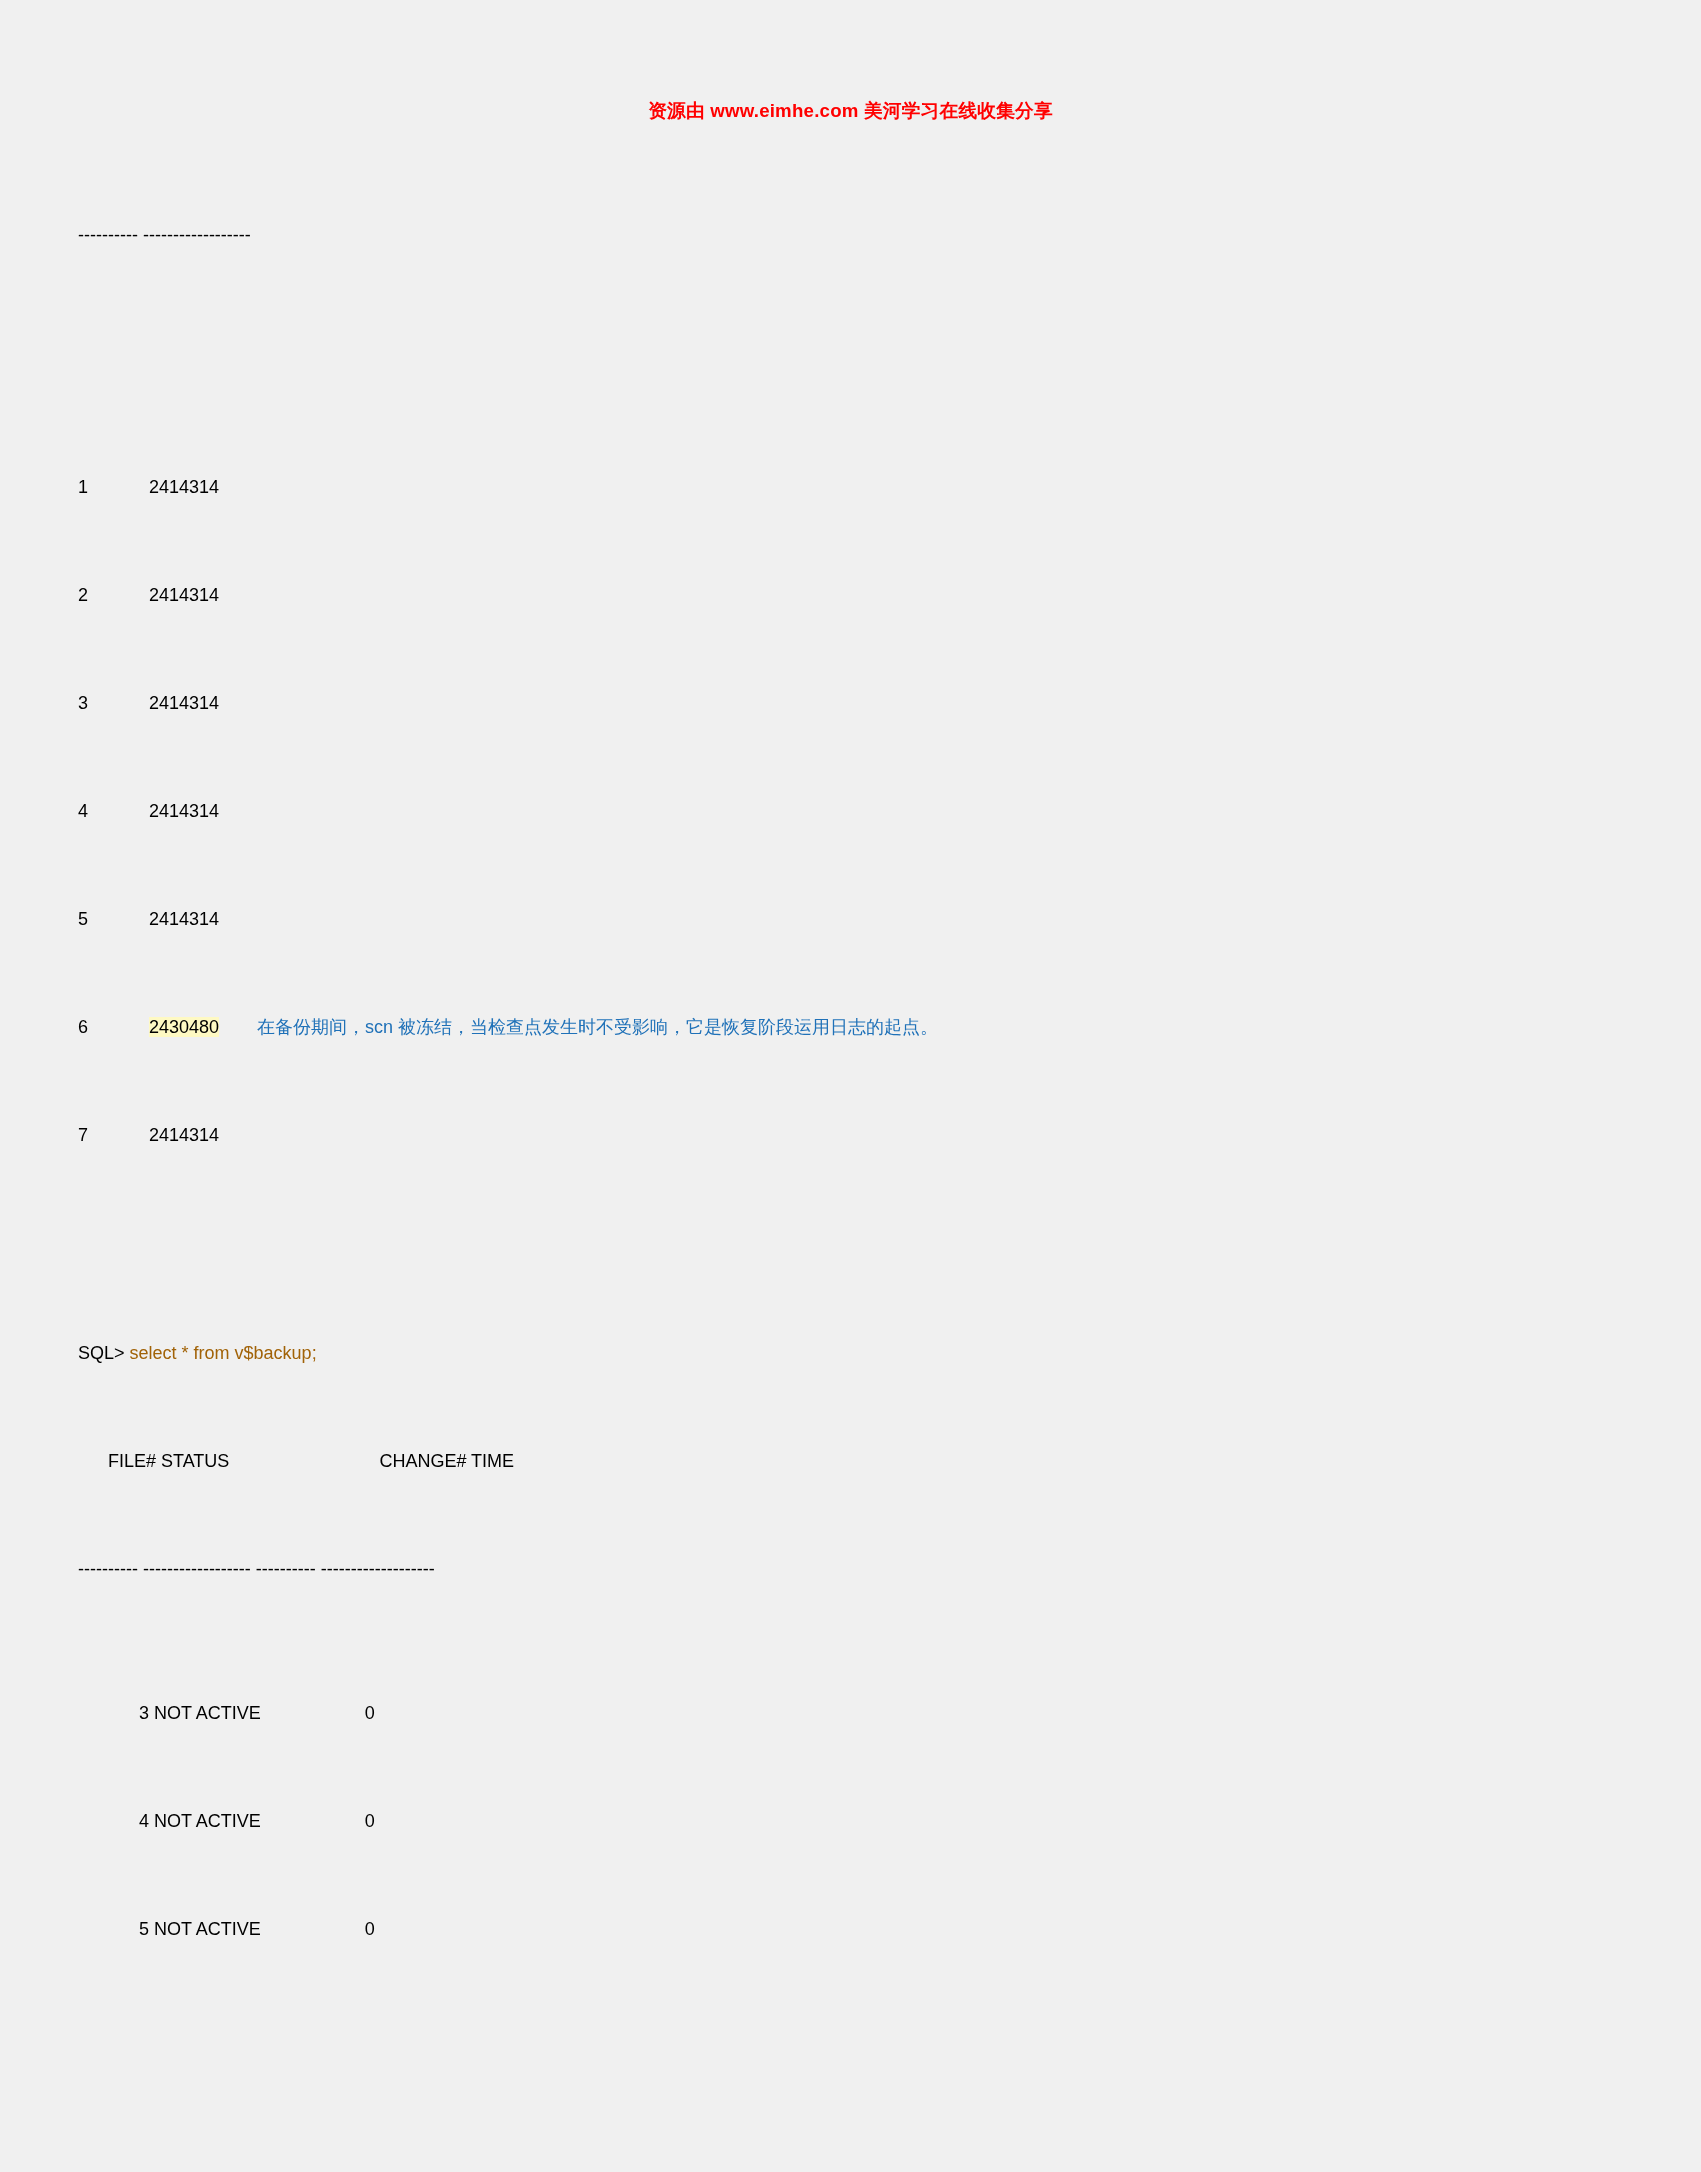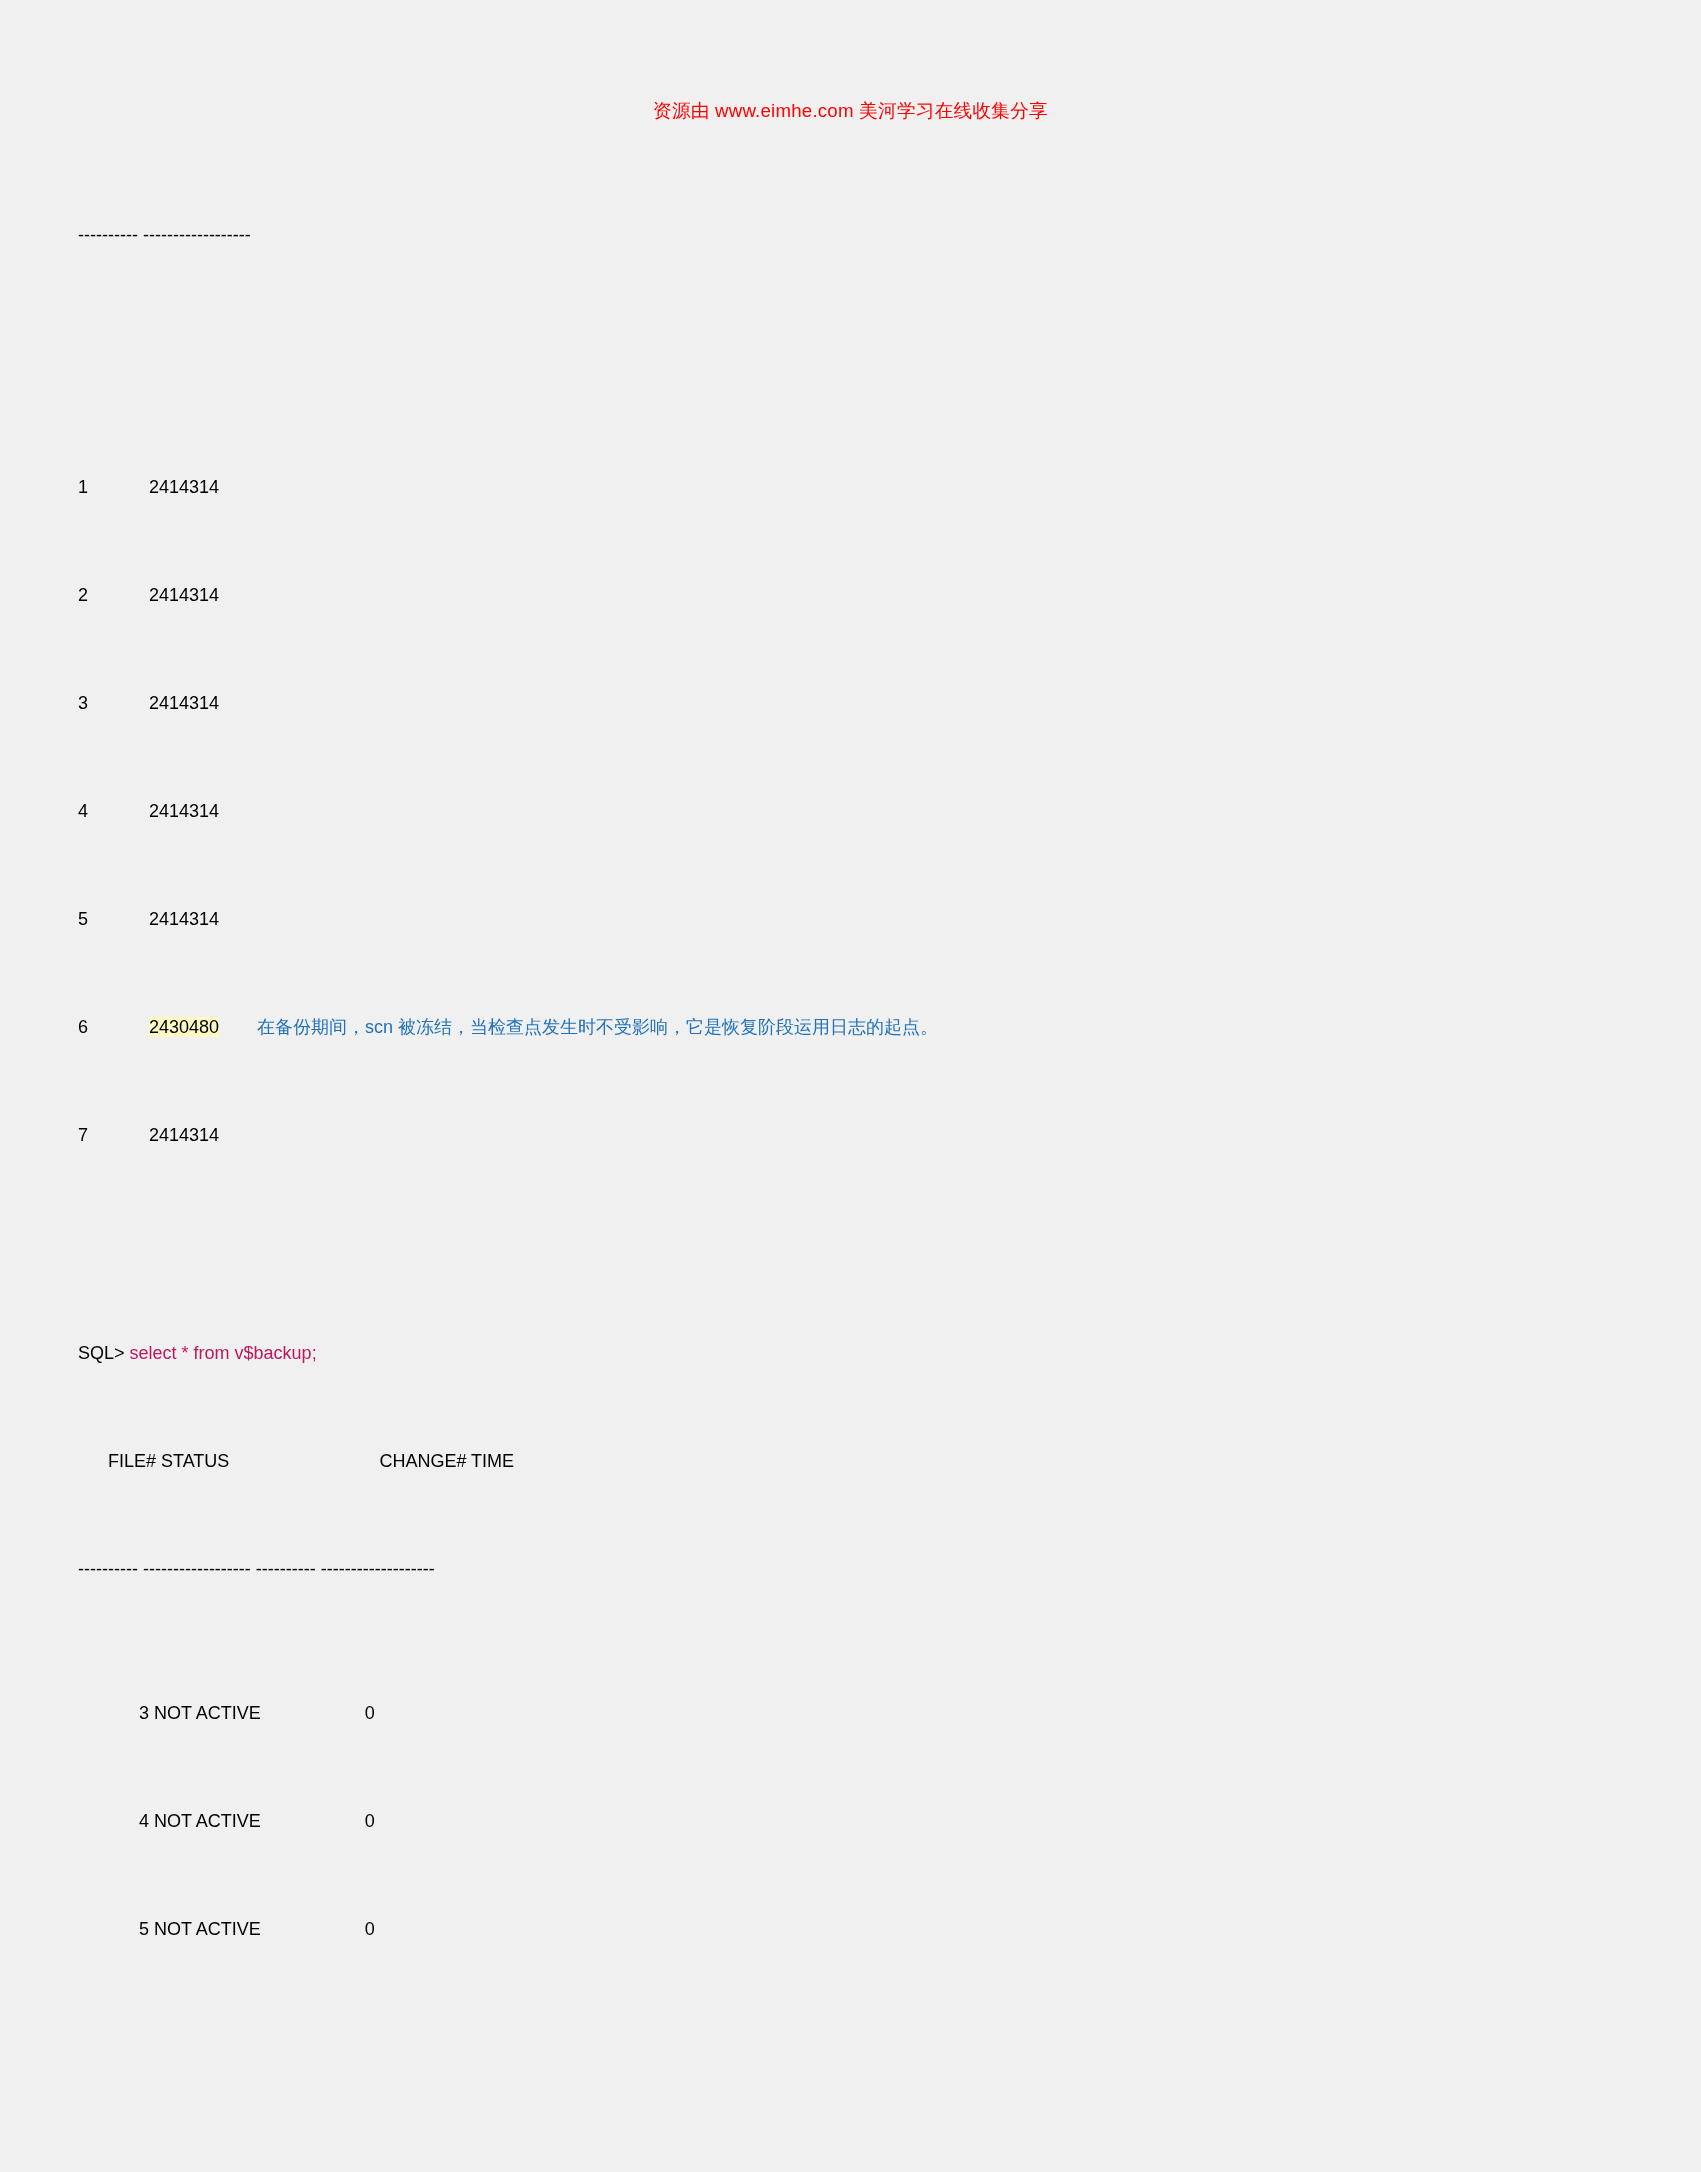--- a/index.html
+++ b/index.html
@@ -19,37 +19,37 @@
     width: 1701px;
     height: 2411px;
     background: #f0f0f0;
     box-sizing: border-box;
     padding: 0 78px;
   }
   
   .site-banner {
     text-align: center;
     color: #FF0000;
-    font-weight: normal;
+    font-weight: bold;
     font-size: 18.7px;
     padding-top: 98px;
     letter-spacing: 0.2px;
   }
   
   .console {
     margin-top: 21px;
     font-family: "Liberation Sans", sans-serif;
     font-size: 18px;
     line-height: 36px;
     white-space: pre;
     color: #000;
   }
   .row { white-space: pre; }
   .hl { background: #fef9c3; }
-  .red { color: #be185d; }
+  .red { color: #a16207; }
   .cmt {
     color: #1F71B8;
     padding-left: 38px;
     font-size: 18px;
   }
   .spacer-sm { height: 17.4px; }
   .gap-b { display:inline-block; width: 61px; }
   .gap-c { display:inline-block; width: 43px; }
 </style>
 </head>

